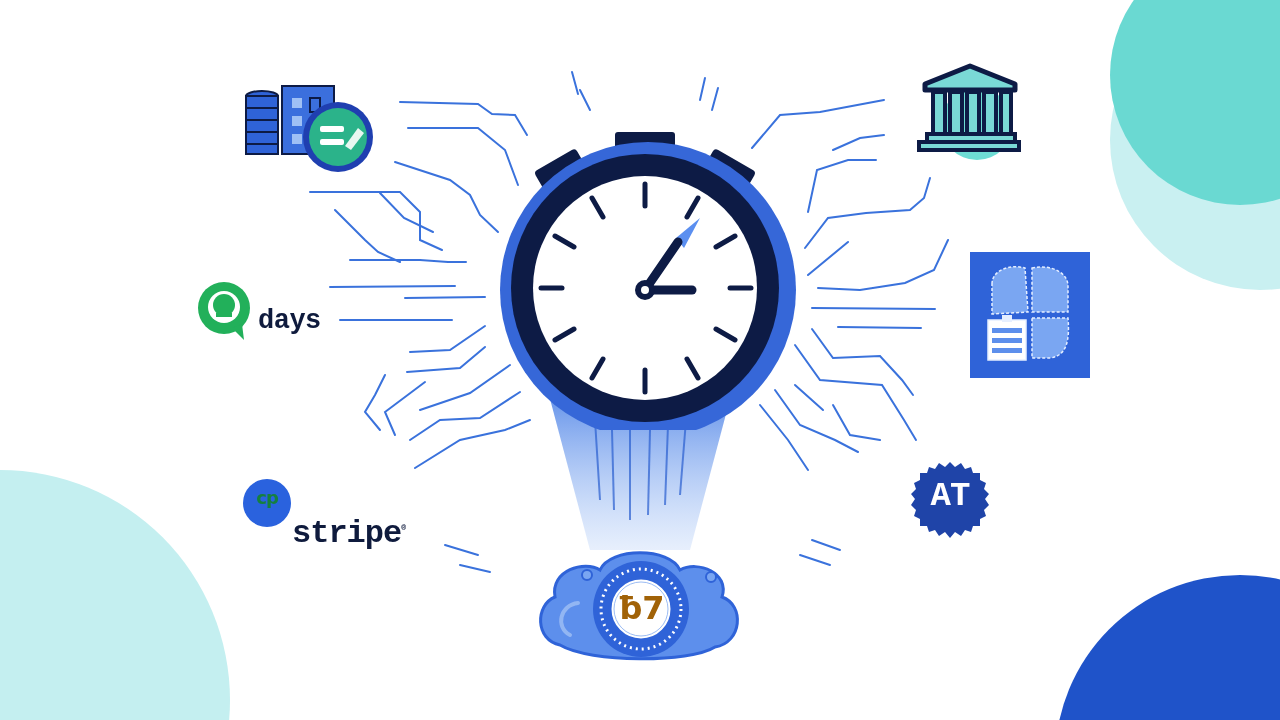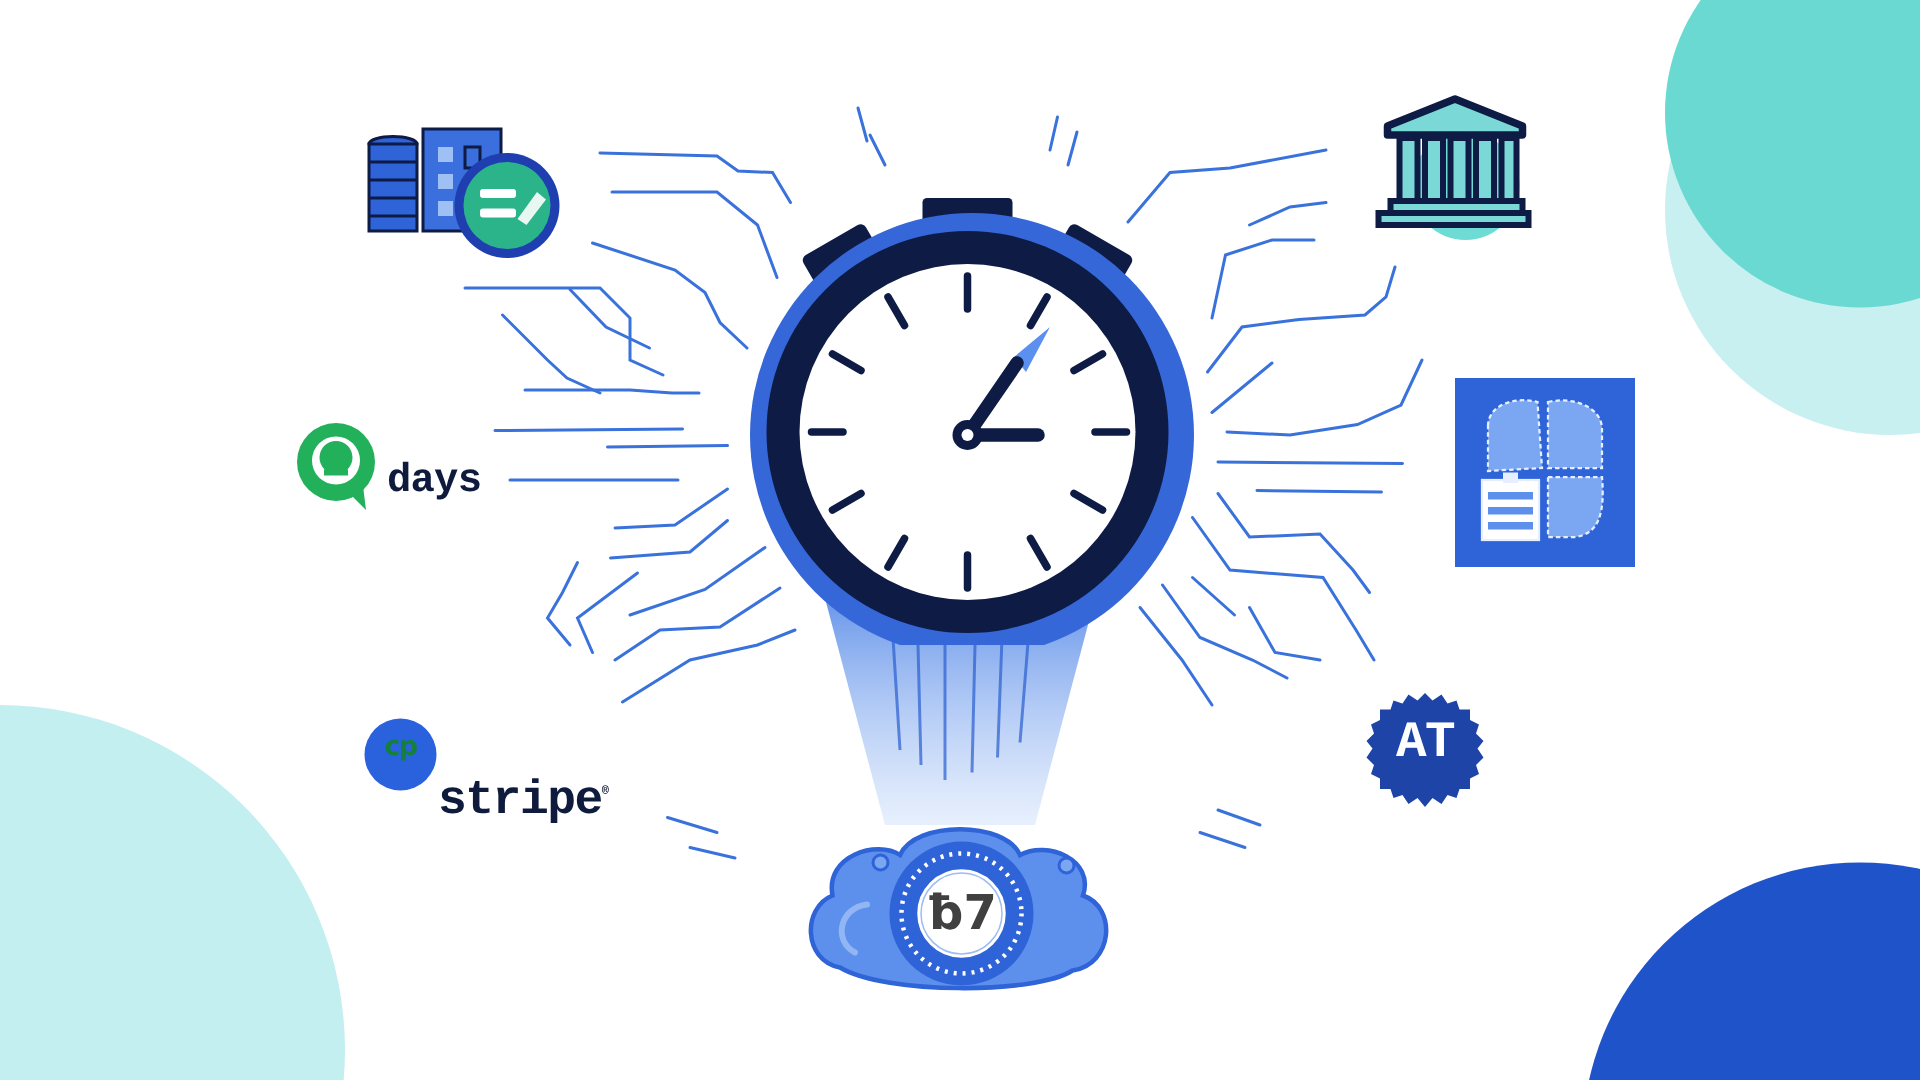--- a/index.html
+++ b/index.html
@@ -122,21 +122,21 @@
 <svg class="abs" style="left:530px;top:535px" width="220" height="140" viewBox="0 0 220 140">
   <path d="M30 110 C5 105 5 70 25 62 C20 35 55 25 70 35 C80 12 140 12 150 35 C168 25 200 38 192 62 C215 70 212 108 185 112 C160 128 60 128 30 110 Z" fill="#5d8fec" stroke="#2f63d8" stroke-width="3"></path>
   <path d="M40 100 C25 92 30 70 48 68" fill="none" stroke="#a9c6f7" stroke-width="4" stroke-linecap="round" opacity="0.7"></path>
   <circle cx="57" cy="40" r="5" fill="#7aa6f2" stroke="#2f63d8" stroke-width="2"></circle>
   <circle cx="181" cy="42" r="5" fill="#7aa6f2" stroke="#2f63d8" stroke-width="2"></circle>
   <circle cx="111" cy="74" r="48" fill="#2f63d8"></circle>
   <circle cx="111" cy="74" r="40" fill="none" stroke="#ffffff" stroke-width="3" stroke-dasharray="2 4"></circle>
   <circle cx="111" cy="74" r="31" fill="#ffffff" stroke="#2f63d8" stroke-width="3"></circle>
   <circle cx="111" cy="74" r="27" fill="none" stroke="#9bbcf4" stroke-width="1"></circle>
 </svg>
-<div class="abs" style="left:612px;top:589px;width:60px;text-align:center;font-size:32px;font-weight:bold;color:#404040;font-family:'DejaVu Sans',sans-serif;">ƀ7</div>
+<div class="abs" style="left:612px;top:589px;width:60px;text-align:center;font-size:32px;font-weight:bold;color:#a16207;font-family:'DejaVu Sans',sans-serif;">ƀ7</div>
 
 <svg class="abs" style="left:240px;top:82px" width="140" height="100" viewBox="0 0 140 100">
   <g fill="#2f63d8" stroke="#0d1b45" stroke-width="2">
     <ellipse cx="22" cy="14" rx="16" ry="5"></ellipse>
     <rect x="6" y="14" width="32" height="58"></rect>
   </g>
   <g stroke="#0d1b45" stroke-width="2">
       <line x1="6" y1="26" x2="38" y2="26"></line>
       <line x1="6" y1="38" x2="38" y2="38"></line>
       <line x1="6" y1="50" x2="38" y2="50"></line>

